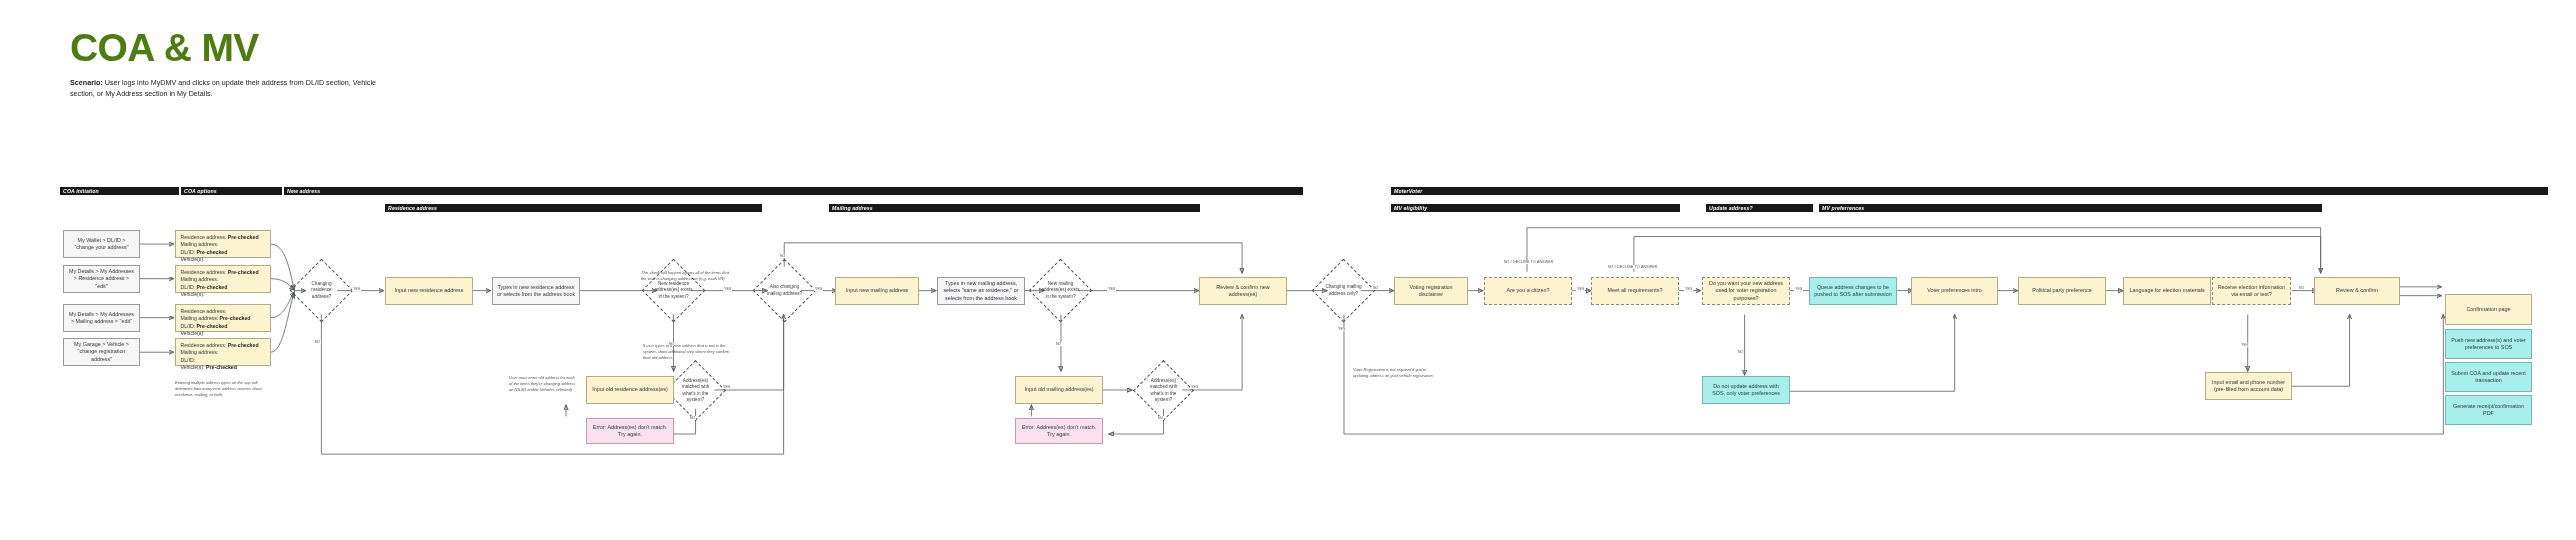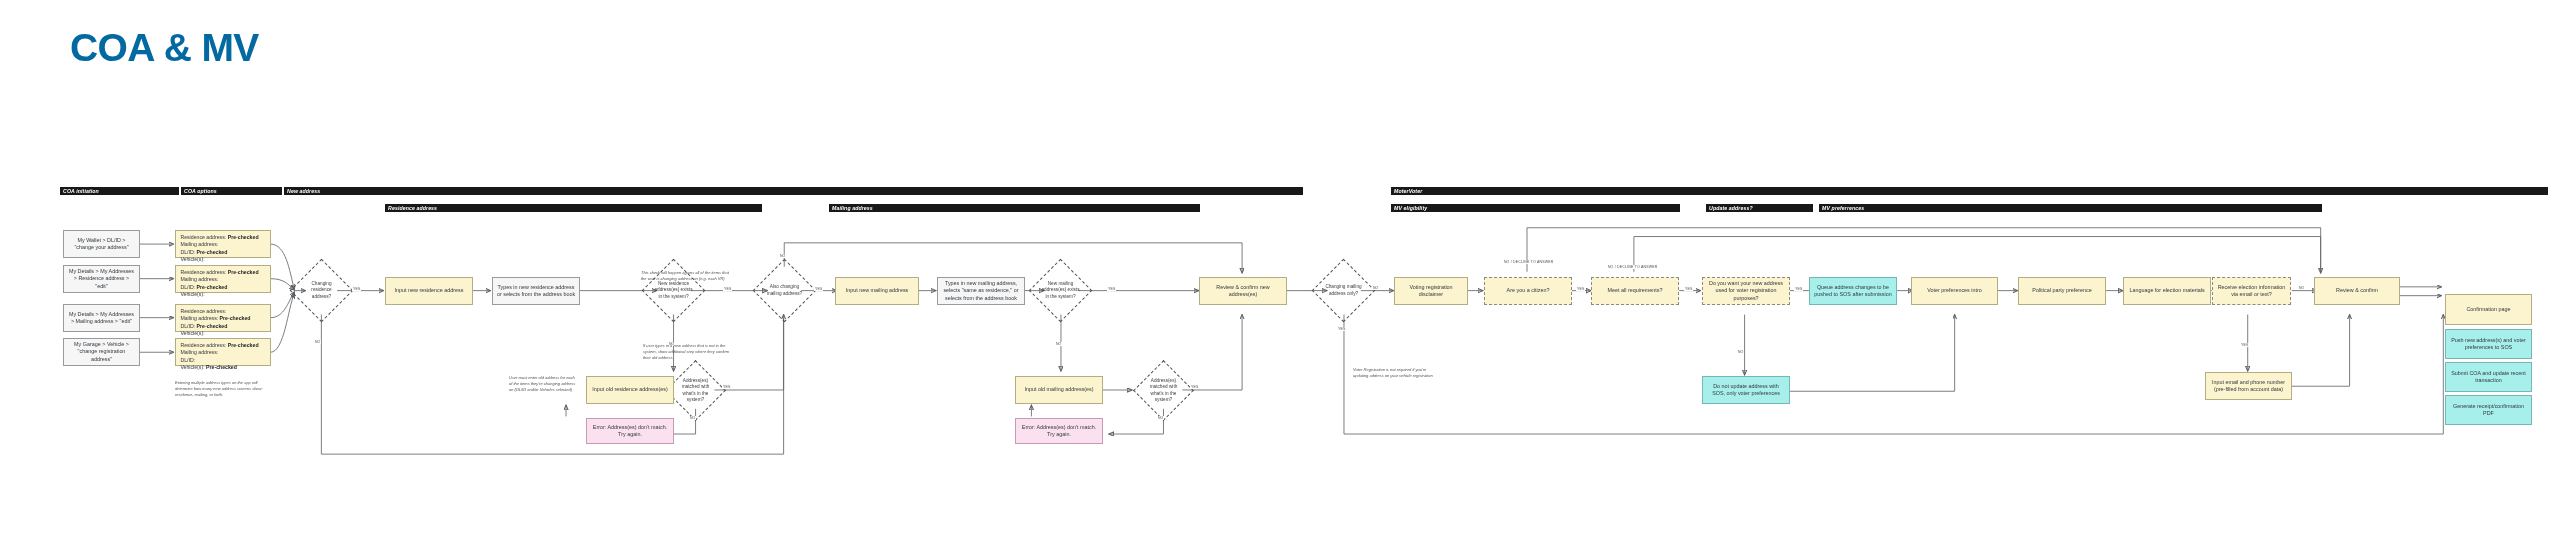--- a/index.html
+++ b/index.html
@@ -10,21 +10,21 @@
     color:#333a3f;
     position:relative;
     overflow:hidden;
   }
   #canvas { position:absolute; inset:0; }
 
   
   .title-wrap { position:absolute; left:70px; top:28px; }
   .page-title {
     font-size:39px; font-weight:bold; letter-spacing:-0.6px;
-    color:#0369a1; line-height:1; margin:0;
+    color:#4d7c0f; line-height:1; margin:0;
   }
   .scenario {
     margin-top:10px; font-size:7.2px; line-height:1.55;
     color:#222; max-width:327px;
   }
   .scenario b { font-weight:bold; }
 
   
   .lane {
     position:absolute; height:8.2px; background:#17181a;
@@ -86,20 +86,23 @@
     line-height:1.45; color:#4d5053; white-space:pre-line;
   }
 </style>
 </head>
 <body>
 
 <div id="canvas">
 
   <div class="title-wrap">
     <h1 class="page-title">COA &amp; MV</h1>
+    <div class="scenario">
+      <b>Scenario:</b><span> User logs into MyDMV and clicks on update their address from DL/ID section, Vehicle section, or My Address section in My Details.</span>
+    </div>
   </div>
 
   <div class="lane" style="left:60px; top:187px; width:119px;">
     <span>COA initiation</span>
     </div>
 
   <div class="lane" style="left:181px; top:187px; width:101px;">
     <span>COA options</span>
     </div>
 

